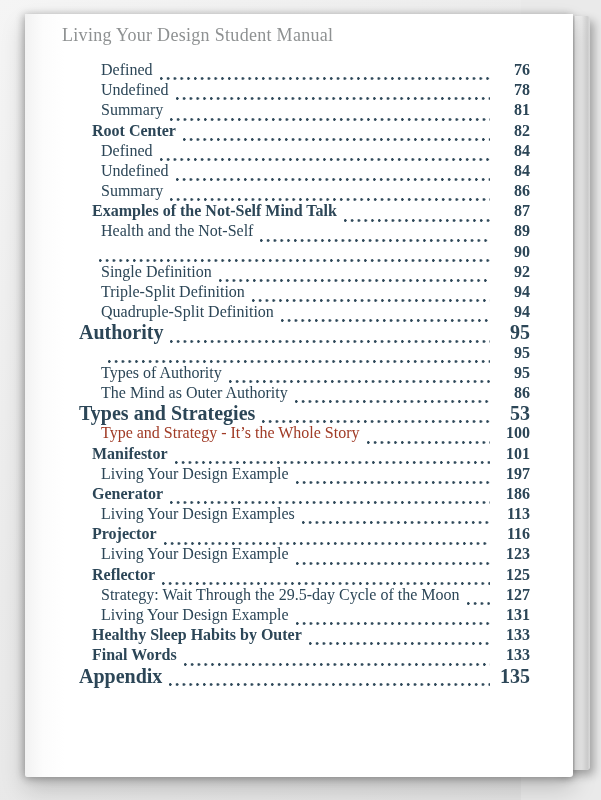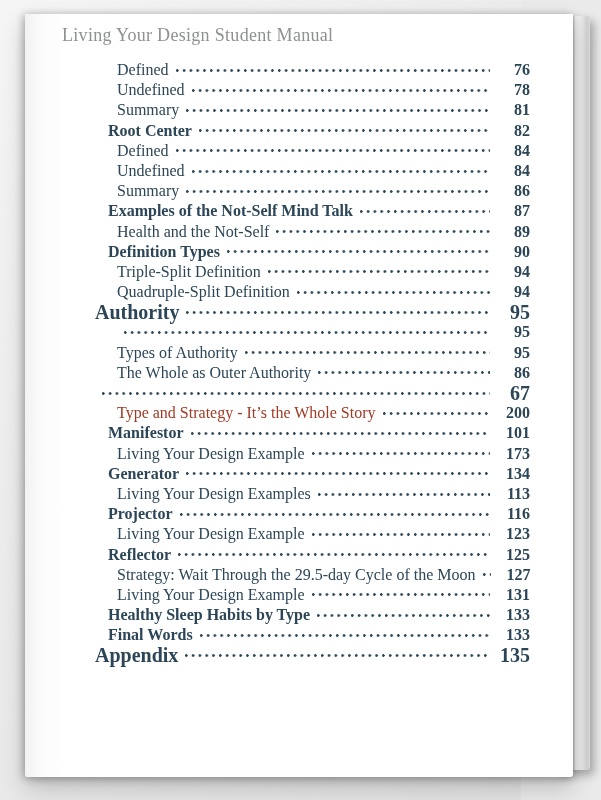--- a/index.html
+++ b/index.html
@@ -44,22 +44,22 @@
     position:absolute;left:37px;top:11px;
     font-size:18px;letter-spacing:.3px;color:var(--muted);
     white-space:nowrap;
   }
   .toc{
     position:absolute;left:54px;top:46px;right:43px;
     display:flex;flex-direction:column;
     color:var(--ink);
   }
   .toc-row{
-    display:flex;align-items:center;height:20.2px;
-    font-size:16px;line-height:20.2px;white-space:nowrap;margin-left:16px;
+    display:flex;align-items:flex-end;height:20.2px;
+    font-size:16px;line-height:20.2px;white-space:nowrap;
   }
   .toc-row .label{flex:0 0 auto;}
   .toc-row.lvl0{font-size:20px;font-weight:bold;}
   .toc-row.lvl1{font-weight:bold;padding-left:13px;}
   .toc-row.lvl2{padding-left:22px;}
   .toc-row.accent .label{color:var(--accent);}
   .leader{
     flex:1 1 8px;min-width:8px;height:3px;margin:0 6px 0 7px;
     background-image:radial-gradient(circle at 1.3px 1.5px,var(--ink) 1.05px,rgba(0,0,0,0) 1.6px);
     background-size:6.8px 3px;background-repeat:repeat-x;background-position:0 bottom;
@@ -115,23 +115,27 @@
           <span class="label">Examples of the Not-Self Mind Talk</span>
           <span class="leader"></span>
           <span class="pagenum">87</span>
         </div>
         <div class="toc-row lvl2">
           <span class="label">Health and the Not-Self</span>
           <span class="leader"></span>
           <span class="pagenum">89</span>
         </div>
         <div class="toc-row lvl1">
-          <span class="label">Definition Types</span>
           <span class="leader"></span>
           <span class="pagenum">90</span>
+        </div>
+        <div class="toc-row lvl2">
+          <span class="label">Single Definition</span>
+          <span class="leader"></span>
+          <span class="pagenum">92</span>
         </div>
         <div class="toc-row lvl2">
           <span class="label">Triple-Split Definition</span>
           <span class="leader"></span>
           <span class="pagenum">94</span>
         </div>
         <div class="toc-row lvl2">
           <span class="label">Quadruple-Split Definition</span>
           <span class="leader"></span>
           <span class="pagenum">94</span>
@@ -144,47 +148,48 @@
         <div class="toc-row lvl2">
           <span class="leader"></span>
           <span class="pagenum">95</span>
         </div>
         <div class="toc-row lvl2">
           <span class="label">Types of Authority</span>
           <span class="leader"></span>
           <span class="pagenum">95</span>
         </div>
         <div class="toc-row lvl2">
-          <span class="label">The Whole as Outer Authority</span>
+          <span class="label">The Mind as Outer Authority</span>
           <span class="leader"></span>
           <span class="pagenum">86</span>
         </div>
         <div class="toc-row lvl0">
-          <span class="leader"></span>
-          <span class="pagenum">67</span>
+          <span class="label">Types and Strategies</span>
+          <span class="leader"></span>
+          <span class="pagenum">53</span>
         </div>
         <div class="toc-row lvl2 accent">
           <span class="label">Type and Strategy - It’s the Whole Story</span>
           <span class="leader"></span>
-          <span class="pagenum">200</span>
+          <span class="pagenum">100</span>
         </div>
         <div class="toc-row lvl1">
           <span class="label">Manifestor</span>
           <span class="leader"></span>
           <span class="pagenum">101</span>
         </div>
         <div class="toc-row lvl2">
           <span class="label">Living Your Design Example</span>
           <span class="leader"></span>
-          <span class="pagenum">173</span>
+          <span class="pagenum">197</span>
         </div>
         <div class="toc-row lvl1">
           <span class="label">Generator</span>
           <span class="leader"></span>
-          <span class="pagenum">134</span>
+          <span class="pagenum">186</span>
         </div>
         <div class="toc-row lvl2">
           <span class="label">Living Your Design Examples</span>
           <span class="leader"></span>
           <span class="pagenum">113</span>
         </div>
         <div class="toc-row lvl1">
           <span class="label">Projector</span>
           <span class="leader"></span>
           <span class="pagenum">116</span>
@@ -203,21 +208,21 @@
           <span class="label">Strategy: Wait Through the 29.5-day Cycle of the Moon</span>
           <span class="leader"></span>
           <span class="pagenum">127</span>
         </div>
         <div class="toc-row lvl2">
           <span class="label">Living Your Design Example</span>
           <span class="leader"></span>
           <span class="pagenum">131</span>
         </div>
         <div class="toc-row lvl1">
-          <span class="label">Healthy Sleep Habits by Type</span>
+          <span class="label">Healthy Sleep Habits by Outer</span>
           <span class="leader"></span>
           <span class="pagenum">133</span>
         </div>
         <div class="toc-row lvl1">
           <span class="label">Final Words</span>
           <span class="leader"></span>
           <span class="pagenum">133</span>
         </div>
         <div class="toc-row lvl0">
           <span class="label">Appendix</span>

